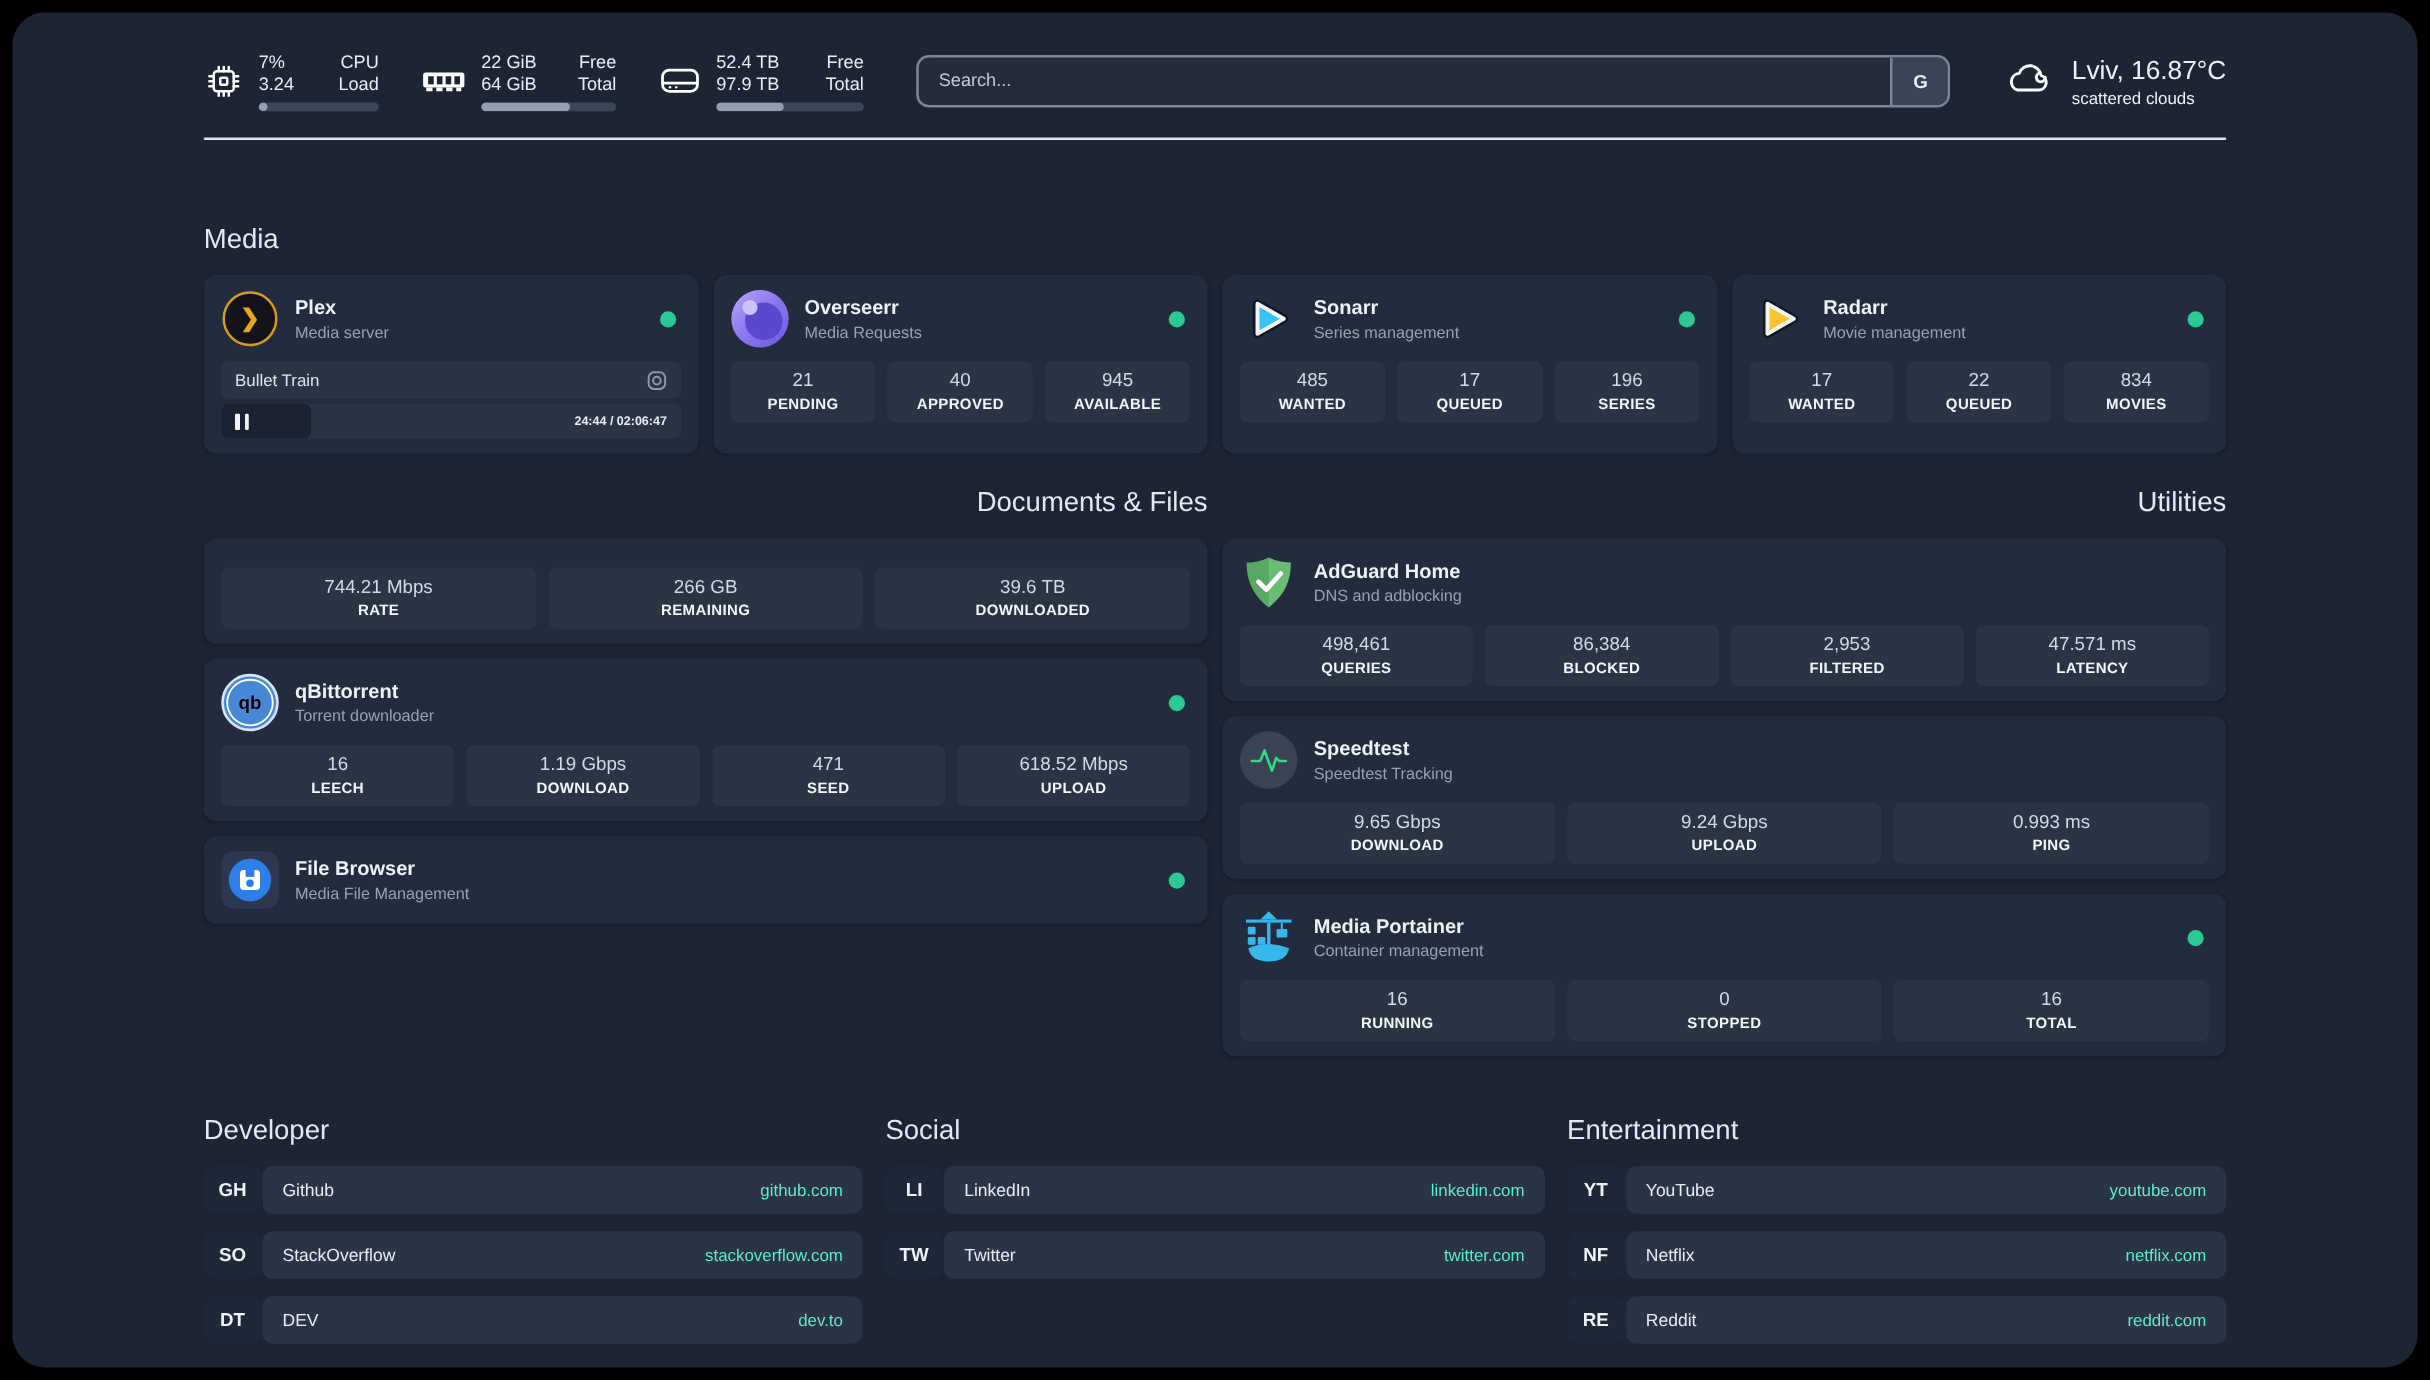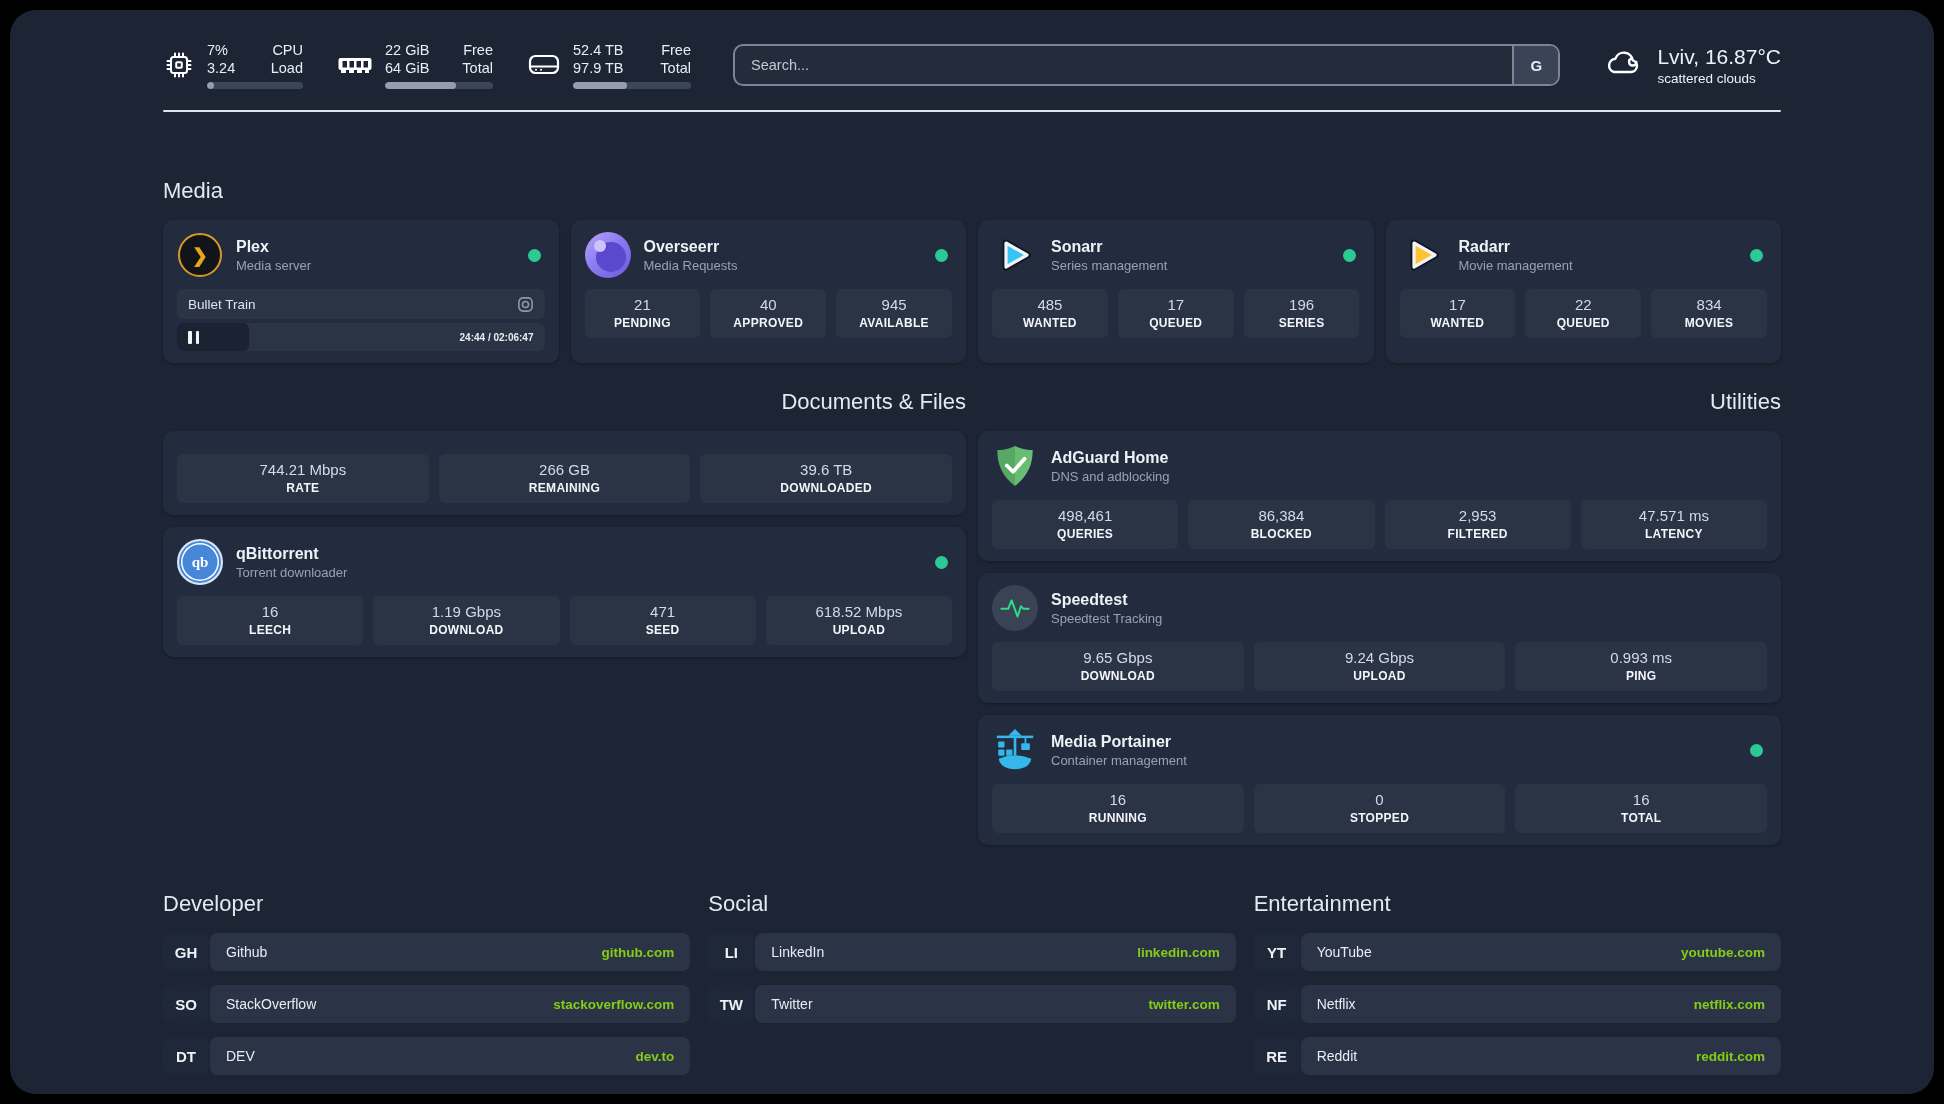--- a/index.html
+++ b/index.html
@@ -70,34 +70,34 @@
 
   
   .bookmarks { display:grid; grid-template-columns:1fr 1fr 1fr; gap:0 18px; margin-top:46px; padding-bottom:20px; }
   .bm-title { margin-bottom:16px; }
   .bm-rows { display:flex; flex-direction:column; gap:14px; }
   .bm-row { display:flex; height:38px; cursor:pointer; }
   .bm-abbr { width:46px; flex:0 0 46px; background:#1f2838; border-radius:8px; display:flex; align-items:center;
              justify-content:center; color:#eef1f6; font-size:15px; font-weight:700; }
   .bm-pill { flex:1; background:#2b3446; border-radius:8px; display:flex; align-items:center; padding:16px 16px; margin-left:1px; }
   .bm-name { color:#e8ecf4; font-size:14px; }
-  .bm-url { margin-left:auto; color:#84cc16; font-size:13.5px;font-weight:bold; }
+  .bm-url { margin-left:auto; color:#5eead4; font-size:13.5px; }
 
   
   .plex-circle { width:44px; height:44px; border-radius:50%; background:#121419; border:2.5px solid #d99b1d;
                  display:flex; align-items:center; justify-content:center; color:#e8a71a; font-size:19px; font-weight:700; }
   .ovs-circle { width:46px; height:46px; border-radius:50%;
                 background:linear-gradient(135deg,#b9a7fb 0%,#8d7bf0 45%,#6d59dd 100%); position:relative; overflow:hidden; }
   .ovs-inner { position:absolute; width:30px; height:30px; border-radius:50%; background:#5a48cf; left:11px; top:10px; }
   .ovs-hl { position:absolute; width:12px; height:12px; border-radius:50%; background:#cfc3ff; left:9px; top:8px; }
   .nzb-circle { width:46px; height:46px; border-radius:50%; background:#3d9e27; display:flex; align-items:center;
                 justify-content:center; color:#fff; font-size:10.5px; font-weight:700; }
   .qb-circle { width:46px; height:46px; border-radius:50%; background:#4688d7; border:2px solid #d9e6f7;
                box-shadow:inset 0 0 0 2px #4688d7, inset 0 0 0 3.5px #ffffff;
-               display:flex; align-items:center; justify-content:center; color:#ffffff; font-size:15px; font-weight:600;font-family:Liberation Serif, serif; }
+               display:flex; align-items:center; justify-content:center; color:#000000; font-size:15px; font-weight:600; }
   .spd-circle { width:46px; height:46px; border-radius:50%; background:#3a4353; display:flex; align-items:center; justify-content:center; }
   .fb-tile { width:46px; height:46px; border-radius:10px; background:#2d3850; display:flex; align-items:center; justify-content:center; }
 </style>
 </head>
 <body>
 
 <div class="frame">
 <div class="content">
 
   <div class="header">
@@ -381,20 +381,39 @@
               <div class="tile-value">471</div>
               <div class="tile-label">SEED</div>
             </div>
             <div class="tile">
               <div class="tile-value">618.52 Mbps</div>
               <div class="tile-label">UPLOAD</div>
             </div>
           </div>
         </div>
 
+        <div class="card">
+          <div class="card-head">
+            <div class="app-icon">
+              <div class="fb-tile">
+                <svg width="38" height="38" viewBox="0 0 38 38">
+                  <circle cx="19" cy="19" r="17" fill="#2e7ee8"></circle>
+                  <rect x="11" y="11" width="16" height="16" rx="3" fill="#fff"></rect>
+                  <rect x="15.5" y="11" width="7" height="5.5" fill="#2e7ee8"></rect>
+                  <circle cx="19" cy="21.5" r="3" fill="#2e7ee8"></circle>
+                </svg>
+              </div>
+            </div>
+            <div>
+              <div class="app-name">File Browser</div>
+              <div class="app-sub">Media File Management</div>
+            </div>
+            <div class="dot"></div>
+          </div>
+        </div>
 
       </div>
     </div>
 
     <div>
       <div class="section-title col-title">Utilities</div>
       <div class="col-stack">
 
         <div class="card">
           <div class="card-head">

